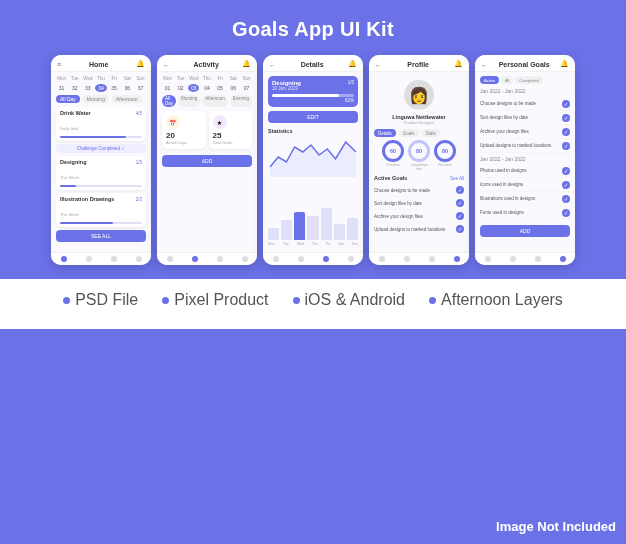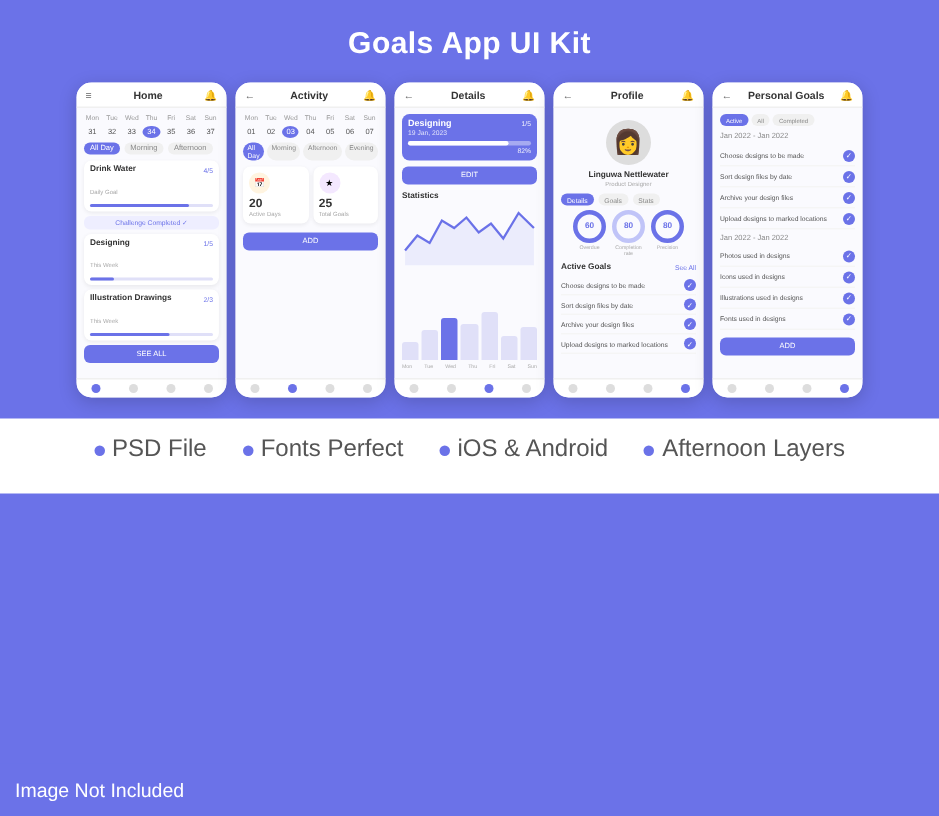--- a/index.html
+++ b/index.html
@@ -426,24 +426,24 @@
 
     .feature-text {
       font-size: 16px;
       color: #555;
     }
 
     .image-not-included {
       background: #6b72e8;
       width: 100%;
       padding: 10px;
-      text-align: left;
+      text-align: right;
       color: #fff;
       font-size: 13px;
-      font-weight: 400;
+      font-weight: 700;
       position: absolute;
       bottom: 0;
       left: 0;
       right: 0;
     }
 
     .time-filter {
       display: flex;
       gap: 2px;
       margin-bottom: 3px;
@@ -774,21 +774,21 @@
 </div>
 
 <div class="bottom-section" style="position:relative;">
   <div class="features-row">
     <div class="feature-item">
       <div class="feature-dot" style="background:#6b72e8;"></div>
       <span class="feature-text">PSD File</span>
     </div>
     <div class="feature-item">
       <div class="feature-dot" style="background:#6b72e8;"></div>
-      <span class="feature-text">Fonts Perfect</span>
+      <span class="feature-text">Pixel Product</span>
     </div>
     <div class="feature-item">
       <div class="feature-dot" style="background:#6b72e8;"></div>
       <span class="feature-text">iOS &amp; Android</span>
     </div>
     <div class="feature-item">
       <div class="feature-dot" style="background:#6b72e8;"></div>
       <span class="feature-text">Afternoon Layers</span>
     </div>
   </div>

